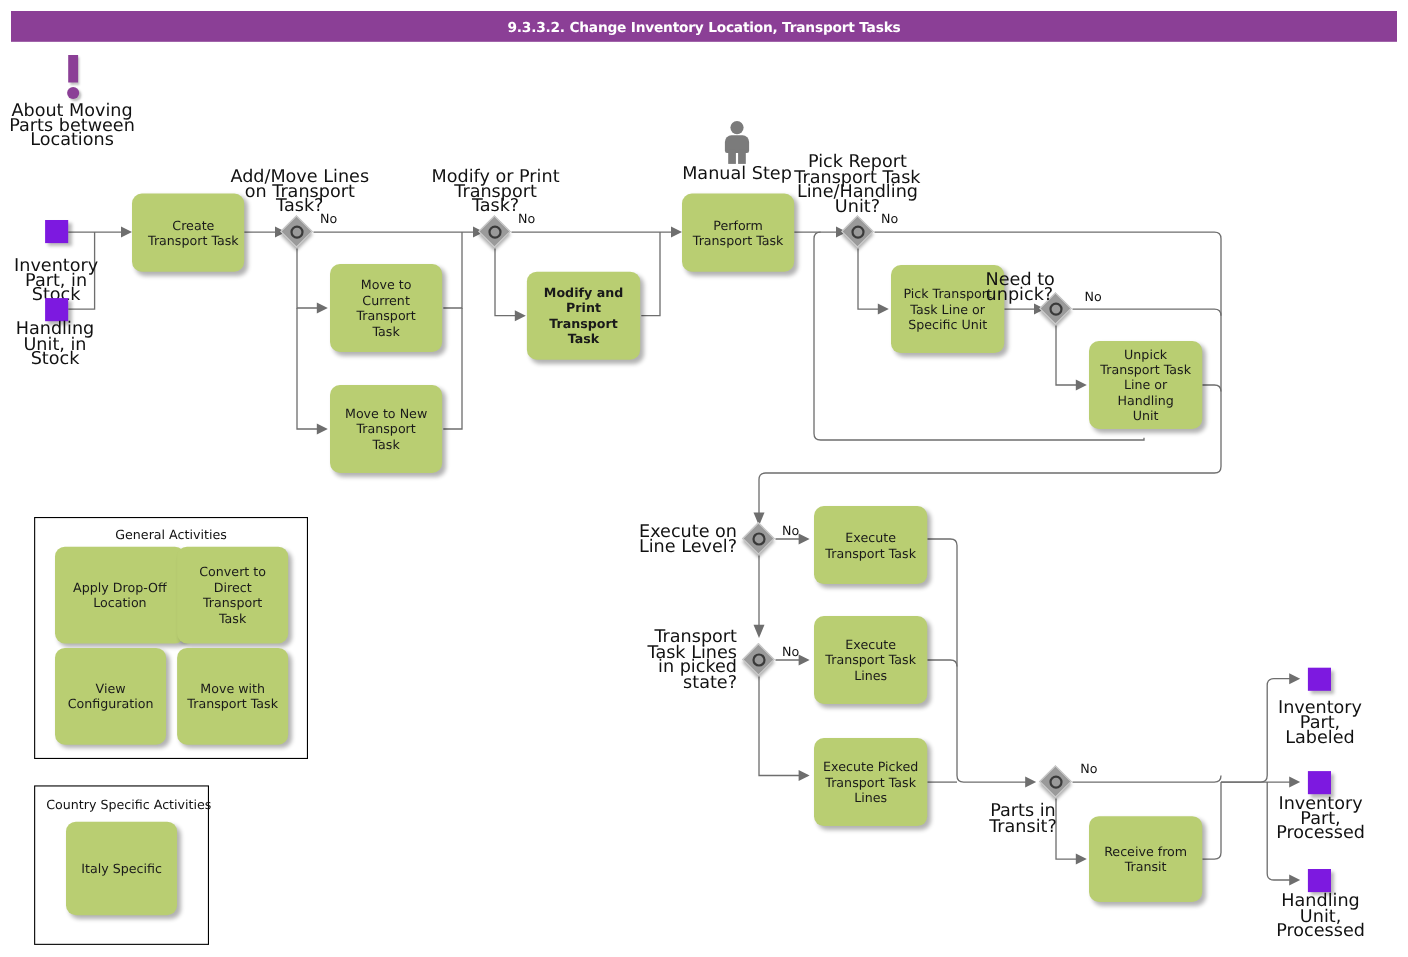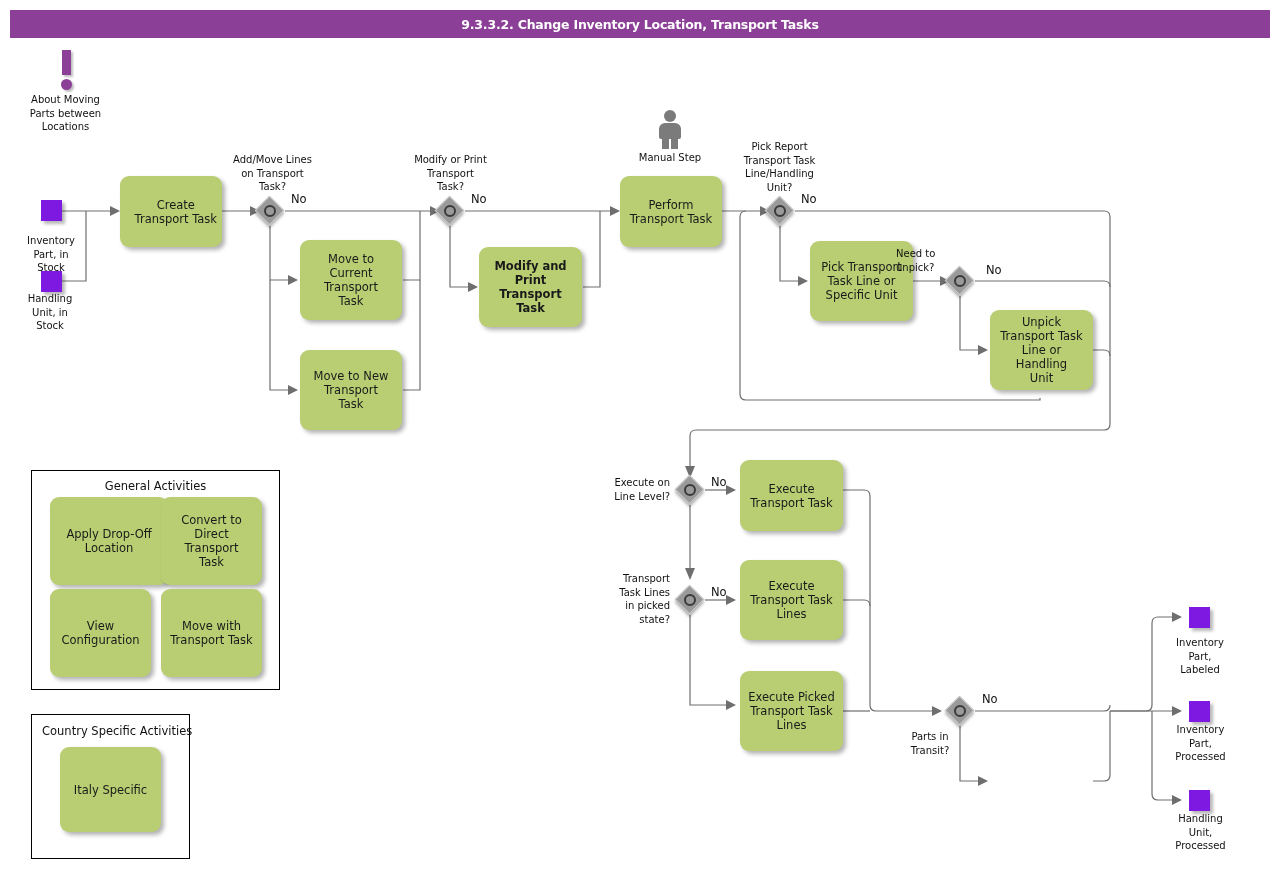--- a/index.html
+++ b/index.html
@@ -23,21 +23,21 @@
     box-shadow:2px 2px 3px rgba(0,0,0,.30);
     border:1px solid #cfcfcf;box-sizing:border-box;}
   .gw .ring{position:absolute;left:9px;top:9px;width:12px;height:12px;border-radius:50%;
     border:2.5px solid #3a3a3a;background:#9a9a9a;box-sizing:border-box;}
 
   
   .sq{position:absolute;width:21px;height:21px;background:#7d19e0;
      box-shadow:3px 3px 3px rgba(0,0,0,.28);}
 
   
-  .lbl{position:absolute;font-size:10px;line-height:13.5px;color:#111;text-align:center;}
+  .lbl{position:absolute;font-size:16px;line-height:13.5px;color:#111;text-align:center;}
   .lbl.l{text-align:left;}
   .lbl.r{text-align:right;}
   .no{position:absolute;font-size:11.5px;color:#111;}
 
   
   .legend{position:absolute;border:1.6px solid #000;background:#fff;box-sizing:border-box;}
   .legend .cap{position:absolute;width:100%;text-align:center;font-size:11.5px;color:#111;}
   .legend.ls .cap{text-align:left;padding-left:12px;}
 
   
@@ -244,20 +244,26 @@
   </div>
 
   <div class="act" style="left:740px;top:671px;width:103px;height:80px;">
     <div>
       <div>Execute Picked</div>
       <div>Transport Task</div>
       <div>Lines</div>
     </div>
   </div>
 
+  <div class="act" style="left:990px;top:742px;width:103px;height:78px;">
+    <div>
+      <div>Receive from</div>
+      <div>Transit</div>
+    </div>
+  </div>
 
   <div class="person" style="left:655px;top:110px;width:30px;height:40px;">
     <div class="head"></div>
       <div class="body"></div>
       <div class="lg1"></div>
       <div class="lg2"></div>
   </div>
   <div class="lbl" style="left:610px;top:151px;width:120px;">Manual Step</div>
 
   <div class="gw" style="left:255px;top:196px;">

